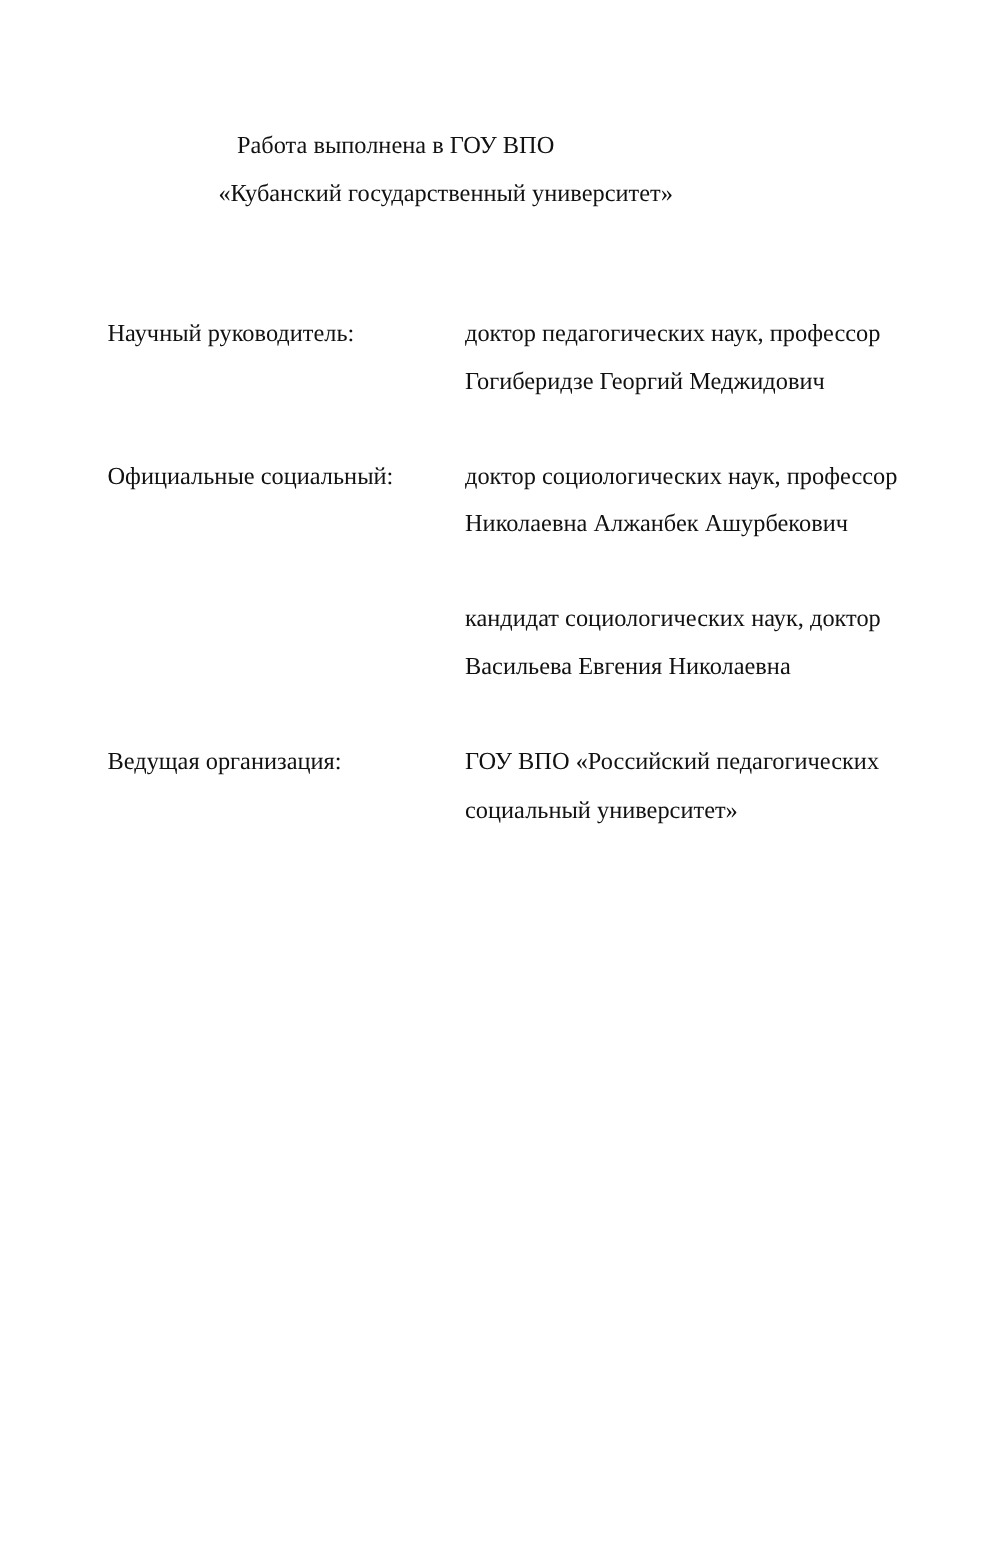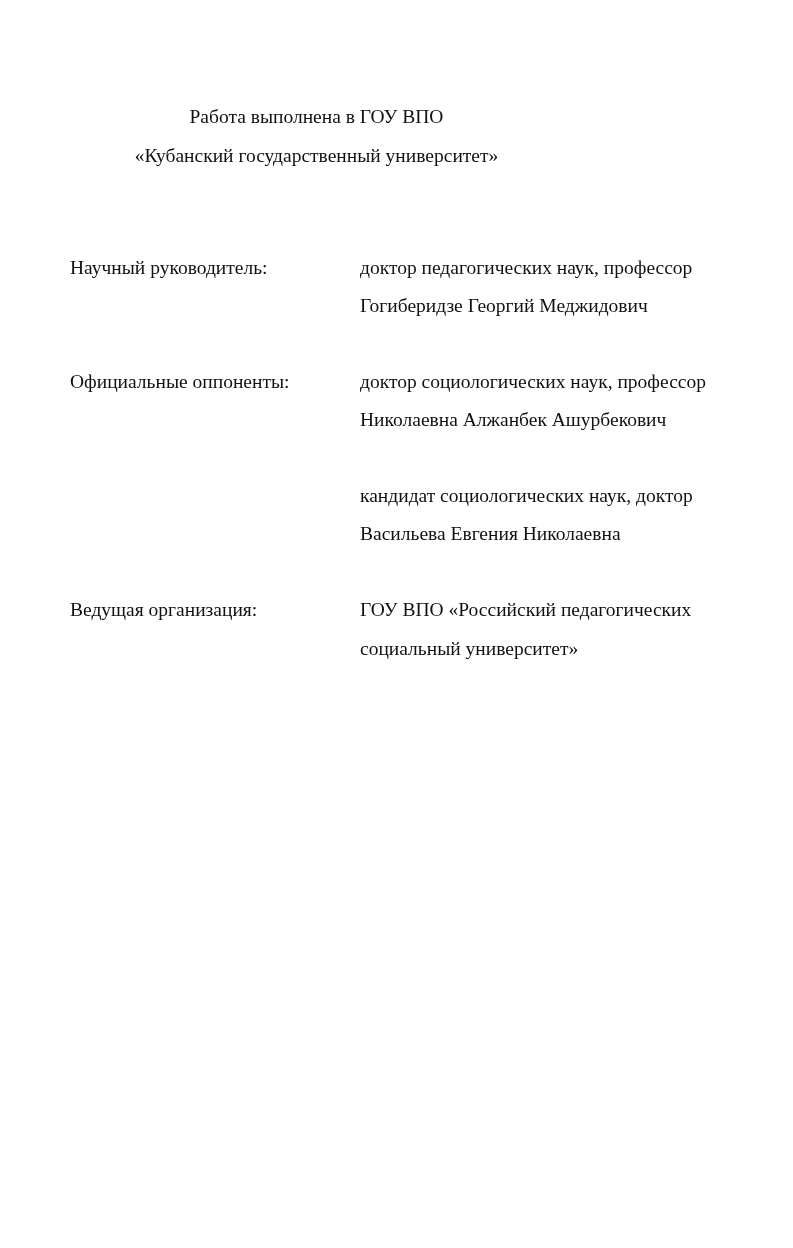--- a/index.html
+++ b/index.html
@@ -3,35 +3,35 @@
   <meta charset="utf-8">
   <style>
     html, body { margin: 0; padding: 0; background: #ffffff; }
     body {
       width: 793px; height: 1248px; position: relative; overflow: hidden;
       font-family: "Liberation Serif", serif; color: #111; font-size: 19.5px;
     }
     .line { position: absolute; white-space: nowrap; line-height: 1; }
     .center { left: 0; width: 633px; text-align: center; }
     .bold { font-weight: normal; }
-    .left { left: 70px; text-align: right; }
-    .right { left: 360px; }
+    .left { left: 86px; text-align: right; }
+    .right { left: 372px; }
   </style>
 </head>
 <body>
 
 <div>
   <div class="line center" style="top:107px;">Работа выполнена в ГОУ ВПО</div>
-  <div class="line center" style="top:146px;">«Кубанский государственный университет»</div>
+  <div class="line center" style="top:146px;padding-left:40px;">«Кубанский государственный университет»</div>
 
   <div class="line left" style="top:258px;">Научный руководитель:</div>
   <div class="line right" style="top:258px;">доктор педагогических наук, профессор</div>
   <div class="line right bold" style="top:296px;">Гогиберидзе Георгий Меджидович</div>
 
-  <div class="line left" style="top:372px;">Официальные оппоненты:</div>
+  <div class="line left" style="top:372px;">Официальные социальный:</div>
   <div class="line right" style="top:372px;">доктор социологических наук, профессор</div>
   <div class="line right bold" style="top:410px;">Николаевна Алжанбек Ашурбекович</div>
   <div class="line right" style="top:486px;">кандидат социологических наук, доктор</div>
   <div class="line right bold" style="top:524px;text-align:center;">Васильева Евгения Николаевна</div>
 
   <div class="line left" style="top:600px;">Ведущая организация:</div>
   <div class="line right bold" style="top:600px;">ГОУ ВПО «Российский педагогических</div>
   <div class="line right bold" style="top:639px;">социальный университет»</div>
 </div>
 

